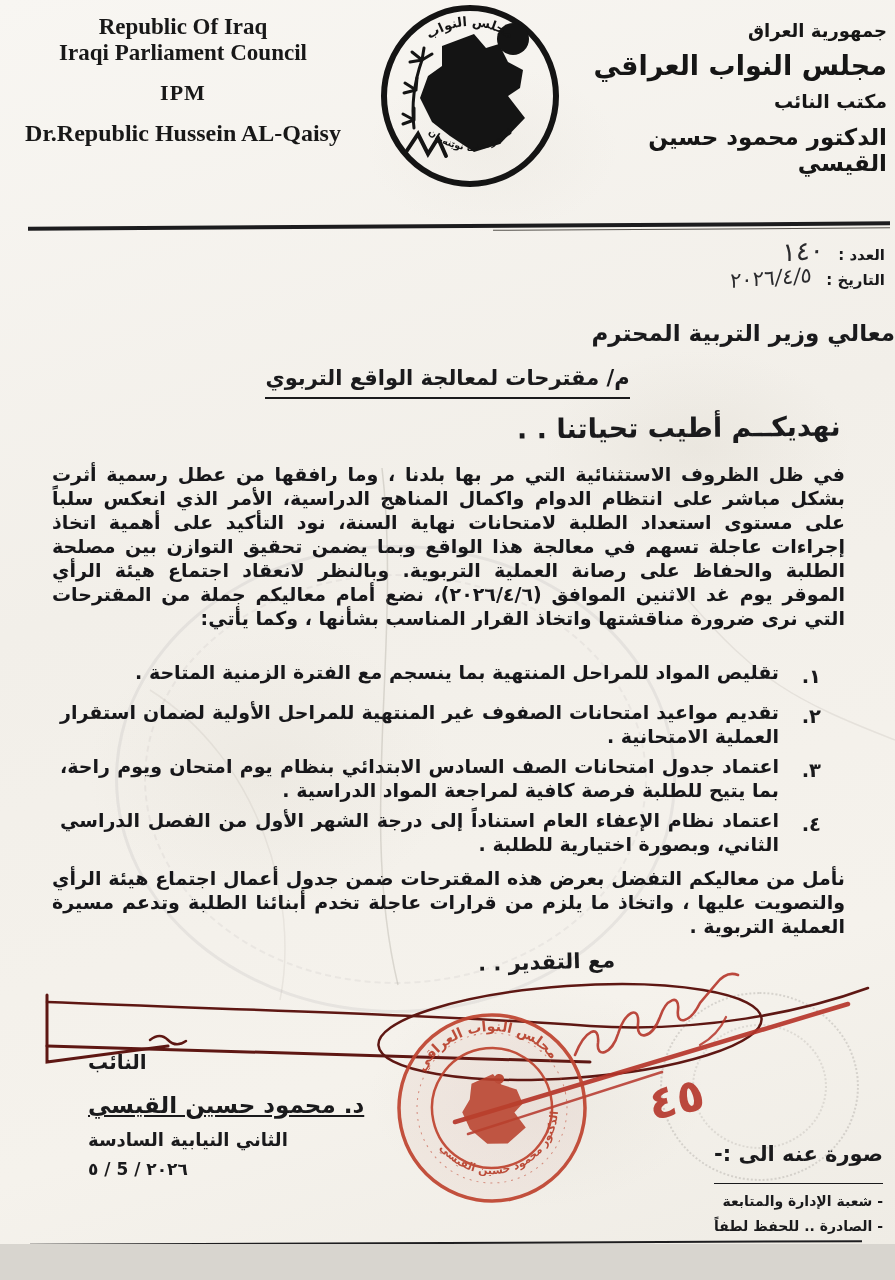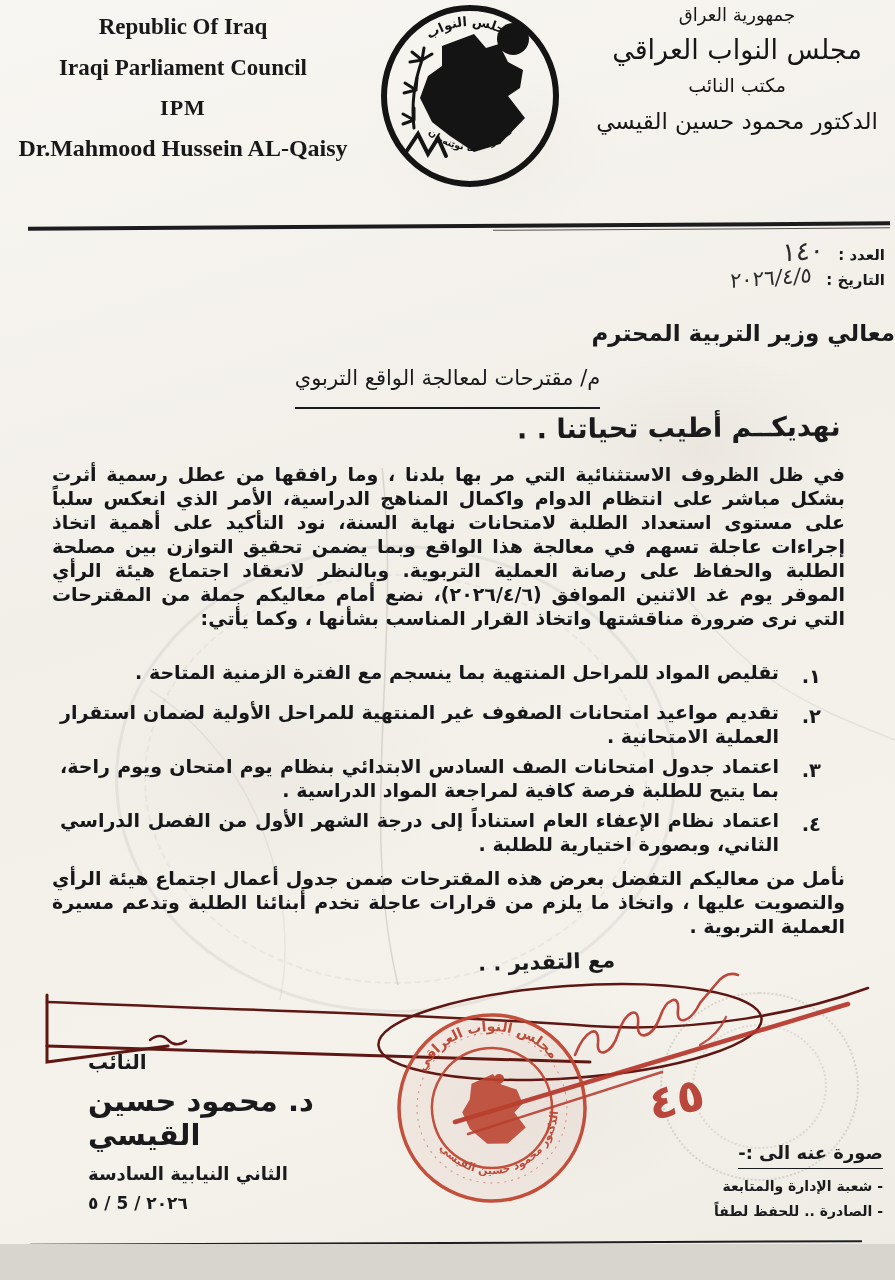--- a/index.html
+++ b/index.html
@@ -17,67 +17,67 @@
     background:
       radial-gradient(220px 140px at 78% 36%, rgba(190,182,165,.14), transparent 70%),
       radial-gradient(260px 200px at 30% 62%, rgba(195,188,172,.12), transparent 70%),
       radial-gradient(180px 120px at 55% 12%, rgba(200,192,178,.10), transparent 70%),
       radial-gradient(240px 160px at 60% 88%, rgba(188,180,166,.12), transparent 70%);
   }
   
   .hdr-en{position:absolute;left:18px;top:14px;width:330px;text-align:center;
     font-family:"Liberation Serif",serif;font-weight:700;color:#181818;}
   .hdr-en .l1{font-size:23px;}
-  .hdr-en .l2{font-size:23px;margin-top:15px;}
+  .hdr-en .l2{font-size:23px;}
   .hdr-en .l3{font-size:22px;margin-top:14px;letter-spacing:1px;}
   .hdr-en .l4{font-size:24px;margin-top:14px;}
   .emblem{position:absolute;left:362px;top:2px;width:215px;height:188px;}
-  .hdr-ar{position:absolute;right:8px;top:4px;width:300px;text-align:center;direction:rtl;
-    font-weight:400;color:#161616;}
+  .hdr-ar{position:absolute;right:8px;top:20px;width:300px;direction:rtl;
+    font-weight:700;color:#161616;}
   .hdr-ar .a1{font-size:18px;}
   .hdr-ar .a2{font-size:27px;margin-top:9px;letter-spacing:-1px;}
   .hdr-ar .a3{font-size:19px;margin-top:9px;}
   .hdr-ar .a4{font-size:23px;margin-top:12px;letter-spacing:-1px;}
   .top-rule{position:absolute;left:28px;top:224px;width:862px;height:4px;background:#1c1c1e;
     transform:rotate(-0.35deg);}
   .top-rule::after{content:"";position:absolute;right:0;top:6px;width:46%;height:1px;background:#55524d;}
   
   .meta{position:absolute;right:10px;top:236px;width:230px;direction:rtl;}
   .meta-row{display:flex;align-items:baseline;gap:14px;}
   .meta-label{font-size:15px;font-weight:700;}
   .hand{display:inline-block;font-weight:400;color:#2b2b2e;transform:rotate(-4deg) skewX(-6deg);}
   .num-val{font-size:26px;}
   .date-val{font-size:21px;}
   
   .addressee{position:absolute;left:0;right:0;top:320px;text-align:right;
     font-size:23px;font-weight:700;direction:rtl;}
   .subject-wrap{position:absolute;left:0;right:0;top:366px;text-align:center;direction:rtl;}
-  .subject{display:inline-block;font-size:21px;font-weight:400;border-bottom:2px solid #1a1a1c;
-    padding-bottom:17px;}
+  .subject{display:inline-block;font-size:21px;font-weight:700;border-bottom:2px solid #1a1a1c;
+    padding-bottom:7px;}
   .greeting{position:absolute;right:55px;top:412px;direction:rtl;font-size:27px;font-weight:700;
     letter-spacing:-1px;transform:rotate(-0.5deg);}
   .par{direction:rtl;text-align:justify;font-size:19px;font-weight:700;line-height:24px;color:#17171a;}
   .para-intro{position:absolute;left:52px;right:50px;top:462px;}
   .list{position:absolute;left:60px;right:74px;top:660px;direction:rtl;}
   .list-item{display:flex;gap:12px;margin-bottom:6px;}
   .list-num{flex:0 0 30px;font-size:19.5px;font-weight:700;line-height:34px;}
   .list-txt{flex:1;}
   .closing{position:absolute;left:52px;right:50px;top:866px;}
   .signoff{position:absolute;left:478px;top:950px;direction:rtl;font-size:21px;font-weight:700;
     letter-spacing:-1px;transform:rotate(-1.5deg);}
   
   .sig-block{position:absolute;left:88px;top:1050px;width:300px;text-align:left;direction:rtl;}
   .sig-title{font-size:20px;font-weight:700;}
-  .sig-name{font-size:29px;font-weight:700;margin-top:10px;}
+  .sig-name{font-size:23px;font-weight:700;margin-top:18px;text-decoration:underline;}
   .sig-term{font-size:18px;font-weight:700;margin-top:11px;}
   .sig-date{font-size:17px;font-weight:700;margin-top:9px;}
   
   .cc{position:absolute;right:12px;top:1142px;width:268px;direction:rtl;text-align:right;}
-  .cc-head{display:inline-block;font-size:18px;font-weight:700;border-bottom:1.5px solid #1a1a1c;
-    padding-bottom:5px;text-align:center;}
+  .cc-head{display:inline-block;font-size:21px;font-weight:700;border-bottom:1.5px solid #1a1a1c;
+    padding-bottom:17px;text-align:center;}
   .cc-item{font-size:14px;font-weight:700;margin-top:9px;}
   
   .footer-rule{position:absolute;left:30px;top:1242px;width:832px;height:2px;background:#1e1e20;
     transform:rotate(-0.25deg);}
   .footer-text{position:absolute;left:0;right:0;top:1251px;text-align:left;direction:rtl;
     font-size:14px;font-weight:700;text-decoration:underline;}
   
   .wm-big{position:absolute;left:115px;top:545px;width:555px;height:462px;border-radius:50%;
     border:3px solid rgba(110,108,118,0.10);}
   .wm-big::after{content:"";position:absolute;inset:26px;border-radius:50%;
@@ -93,21 +93,21 @@
 
 <div class="page">
 
   <div class="wm-big"></div>
   <div class="wm-dots"></div>
 
   <div class="hdr-en">
     <div class="l1">Republic Of Iraq</div>
     <div class="l2">Iraqi Parliament Council</div>
     <div class="l3">IPM</div>
-    <div class="l4">Dr.Mahmood Hussein AL-Qaisy</div>
+    <div class="l4">Dr.Republic Hussein AL-Qaisy</div>
   </div>
 
   <svg class="emblem" viewBox="0 0 215 188">
     <ellipse cx="108" cy="94" rx="86" ry="88" fill="none" stroke="#141414" stroke-width="6"></ellipse>
     <path fill="#141414" d="M80,44 L112,32 L124,46 L137,42 L146,60 L161,68 L158,86 L146,94 L163,116 L138,142 L112,150 L88,134 L70,120 L58,96 L66,74 L80,64 Z"></path>
     <circle cx="151" cy="37" r="16" fill="#141414"></circle>
     <g stroke="#141414" stroke-width="3" fill="none" stroke-linecap="round">
       <path d="M60,58 Q48,92 52,126"></path>
       <path d="M60,58 l-10,-8 M60,58 l-12,2 M60,58 l2,-12 M60,58 l10,-6"></path>
       <path d="M54,88 l-11,-7 M54,88 l-12,3 M54,88 l1,-12"></path>

